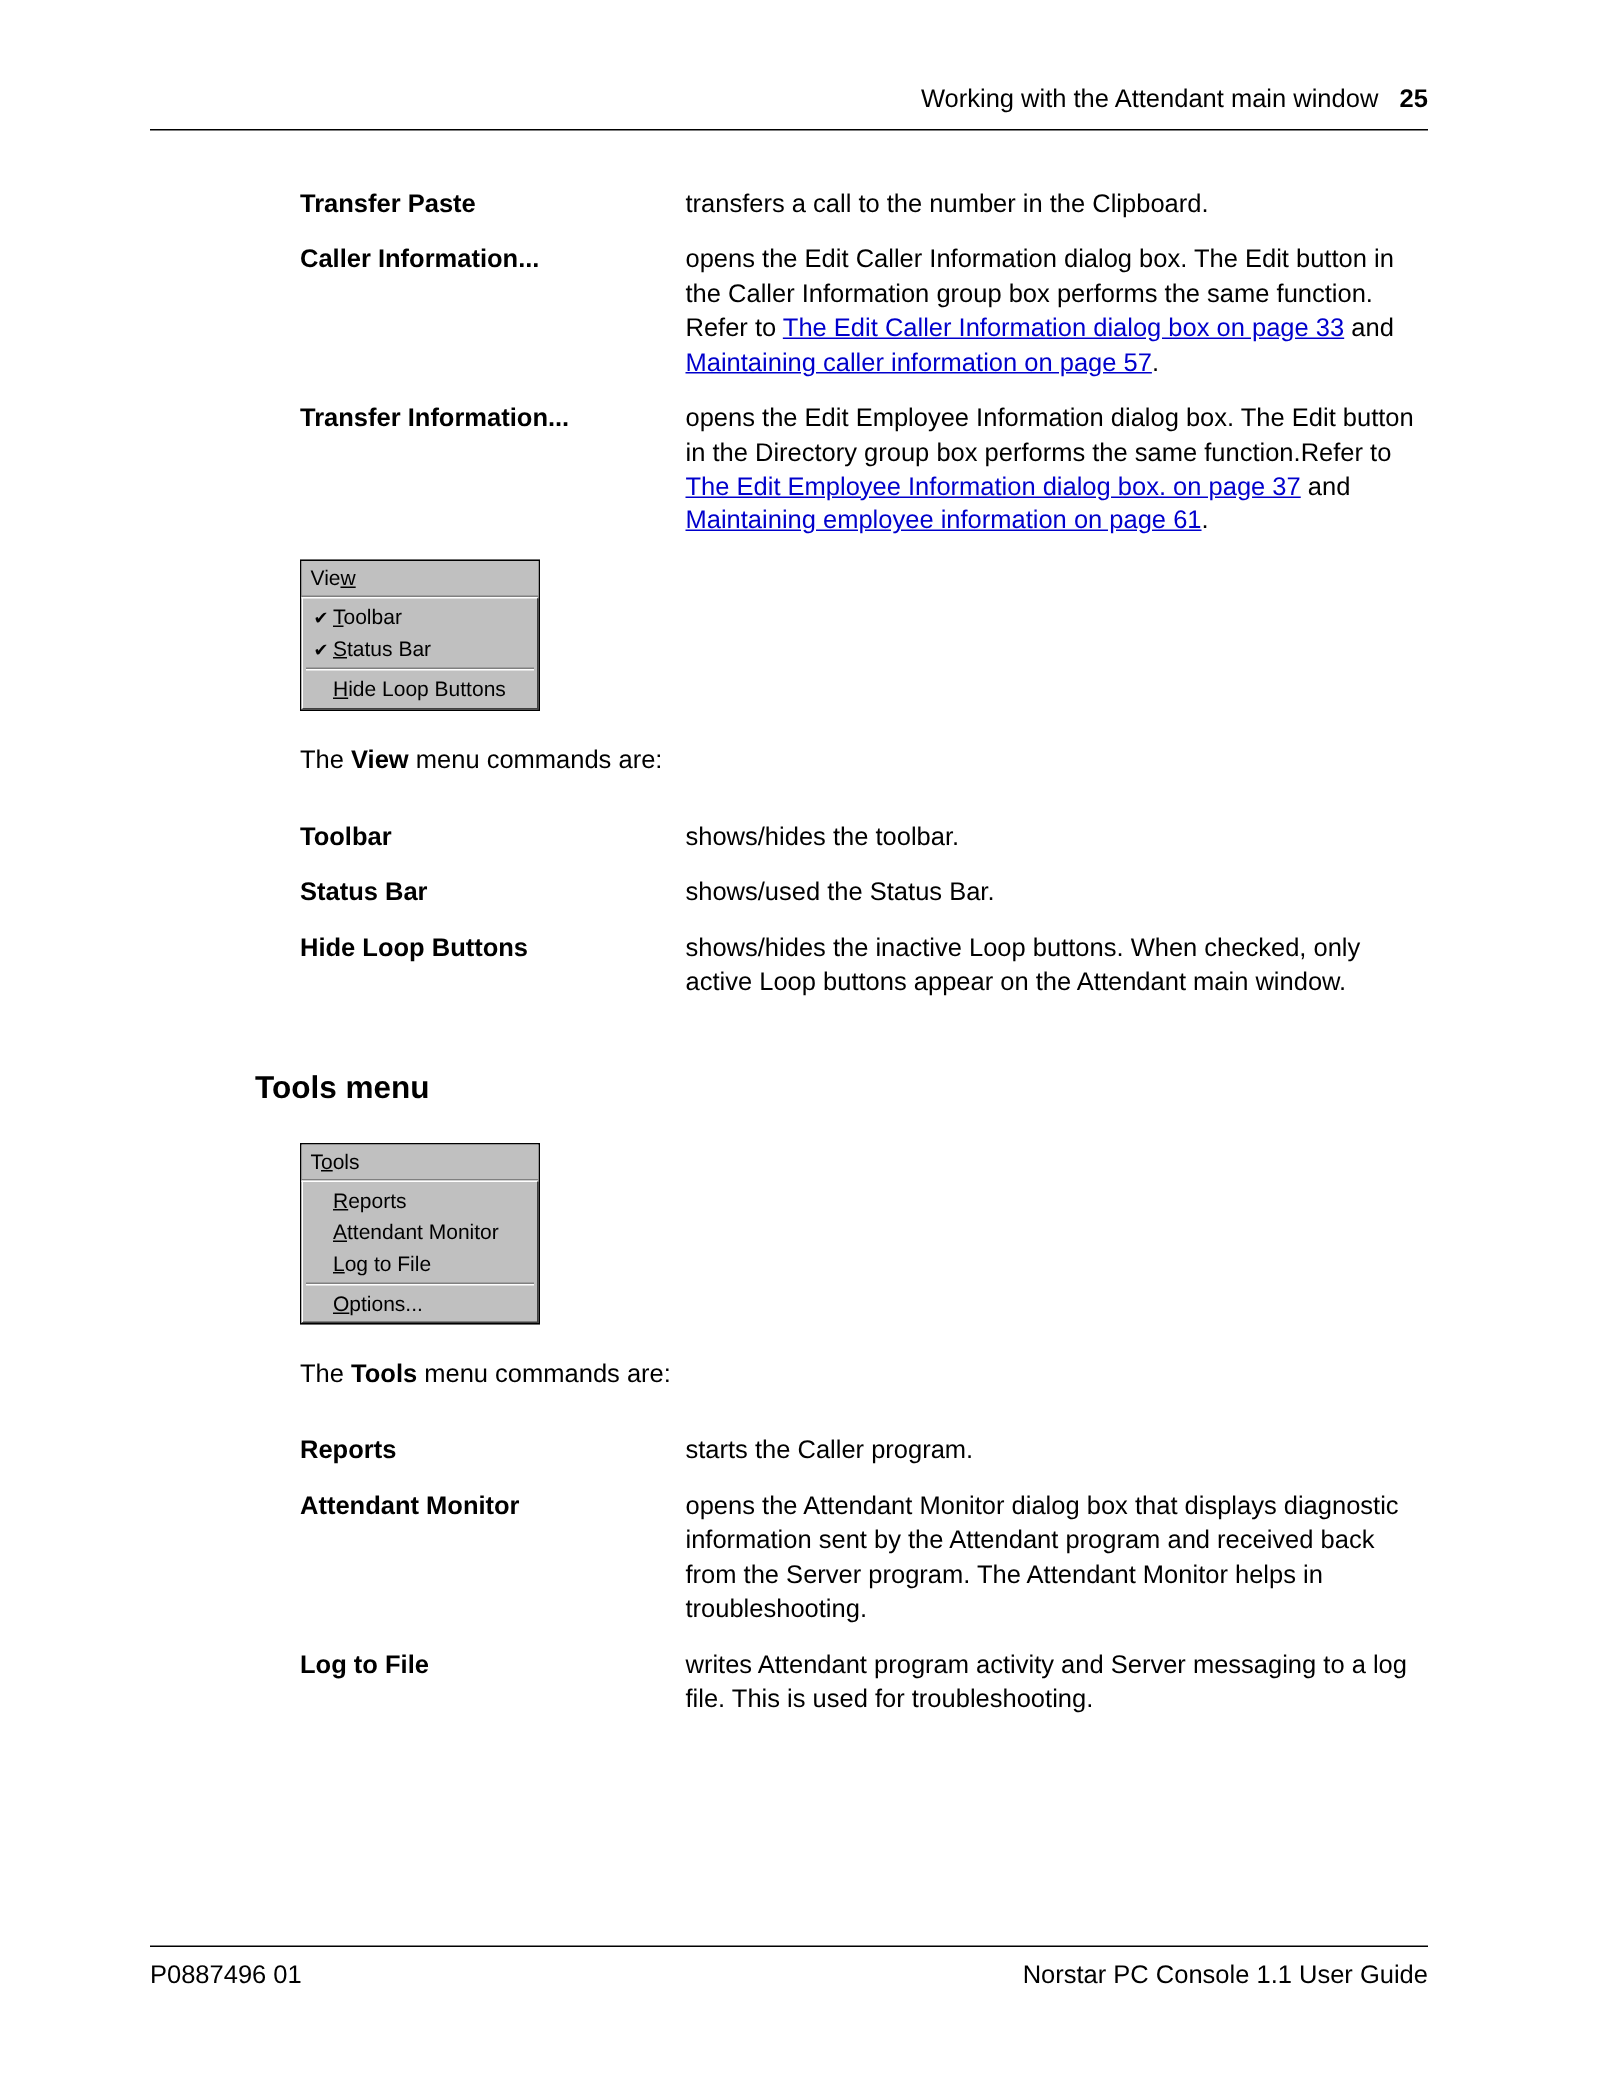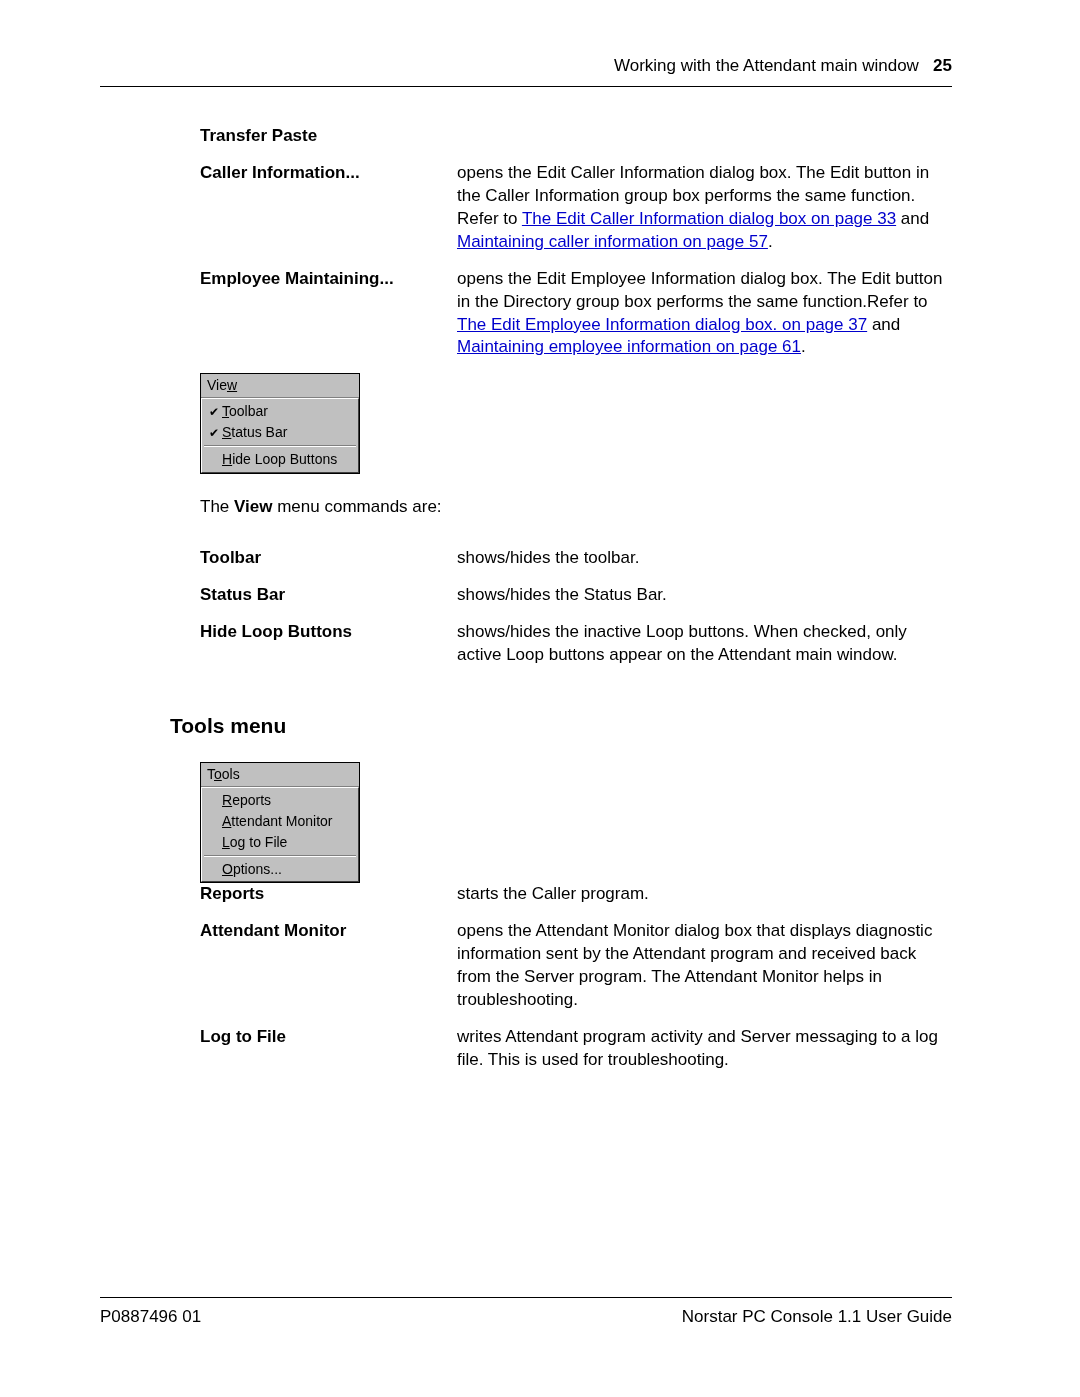--- a/index.html
+++ b/index.html
@@ -113,27 +113,28 @@
     <span>Working with the Attendant main window</span>
     <span>&nbsp;</span>
     <span class="page-num">25</span>
   </div>
 
   <div class="content">
 
     <div id="edit-rows">
         <div class="def-row">
           <div class="def-term">Transfer Paste</div>
+          <div class="def-desc">transfers a call to the number in the Clipboard.</div>
         </div>
         <div class="def-row">
           <div class="def-term">Caller Information...</div>
           <div class="def-desc">opens the <b>Edit Caller Information</b> dialog box. The <b>Edit</b> button in the <b>Caller Information</b> group box performs the same function. Refer to <a class="cross" href="#">The Edit Caller Information dialog box on page 33</a> and <a class="cross" href="#">Maintaining caller information on page 57</a>.</div>
         </div>
         <div class="def-row">
-          <div class="def-term">Employee Maintaining...</div>
+          <div class="def-term">Transfer Information...</div>
           <div class="def-desc">opens the <b>Edit Employee Information</b> dialog box. The <b>Edit</b> button in the <b>Directory</b> group box performs the same function.Refer to <a class="cross" href="#">The Edit Employee Information dialog box. on page 37</a> and <a class="cross" href="#">Maintaining employee information on page 61</a>.</div>
         </div>
       </div>
 
 
     <div class="win-menu">
       <div class="title" id="view-menu-title">Vie<span class="underline-char">w</span></div>
       <div class="panel" id="view-menu-panel">
           <div class="item">
             <span class="check">✔</span>
@@ -153,21 +154,21 @@
 
     <p class="intro" id="view-intro">The <b>View</b> menu commands are:</p>
 
     <div id="view-rows">
         <div class="def-row">
           <div class="def-term">Toolbar</div>
           <div class="def-desc">shows/hides the toolbar.</div>
         </div>
         <div class="def-row">
           <div class="def-term">Status Bar</div>
-          <div class="def-desc">shows/hides the Status Bar.</div>
+          <div class="def-desc">shows/used the Status Bar.</div>
         </div>
         <div class="def-row">
           <div class="def-term">Hide Loop Buttons</div>
           <div class="def-desc">shows/hides the inactive <b>Loop</b> buttons. When checked, only active <b>Loop</b> buttons appear on the Attendant main window.</div>
         </div>
       </div>
 
     <h2 class="section">Tools menu</h2>
 
     <div class="win-menu">
@@ -186,20 +187,21 @@
             <span><span class="underline-char">L</span>og to File</span>
           </div>
           <div class="sep"></div>
           <div class="item">
             <span class="check"></span>
             <span><span class="underline-char">O</span>ptions...</span>
           </div>
         </div>
     </div>
 
+    <p class="intro" id="tools-intro">The <b>Tools</b> menu commands are:</p>
 
     <div id="tools-rows">
         <div class="def-row">
           <div class="def-term">Reports</div>
           <div class="def-desc">starts the Caller program.</div>
         </div>
         <div class="def-row">
           <div class="def-term">Attendant Monitor</div>
           <div class="def-desc">opens the <b>Attendant Monitor</b> dialog box that displays diagnostic information sent by the Attendant program and received back from the Server program. The <b>Attendant Monitor</b> helps in troubleshooting.</div>
         </div>

